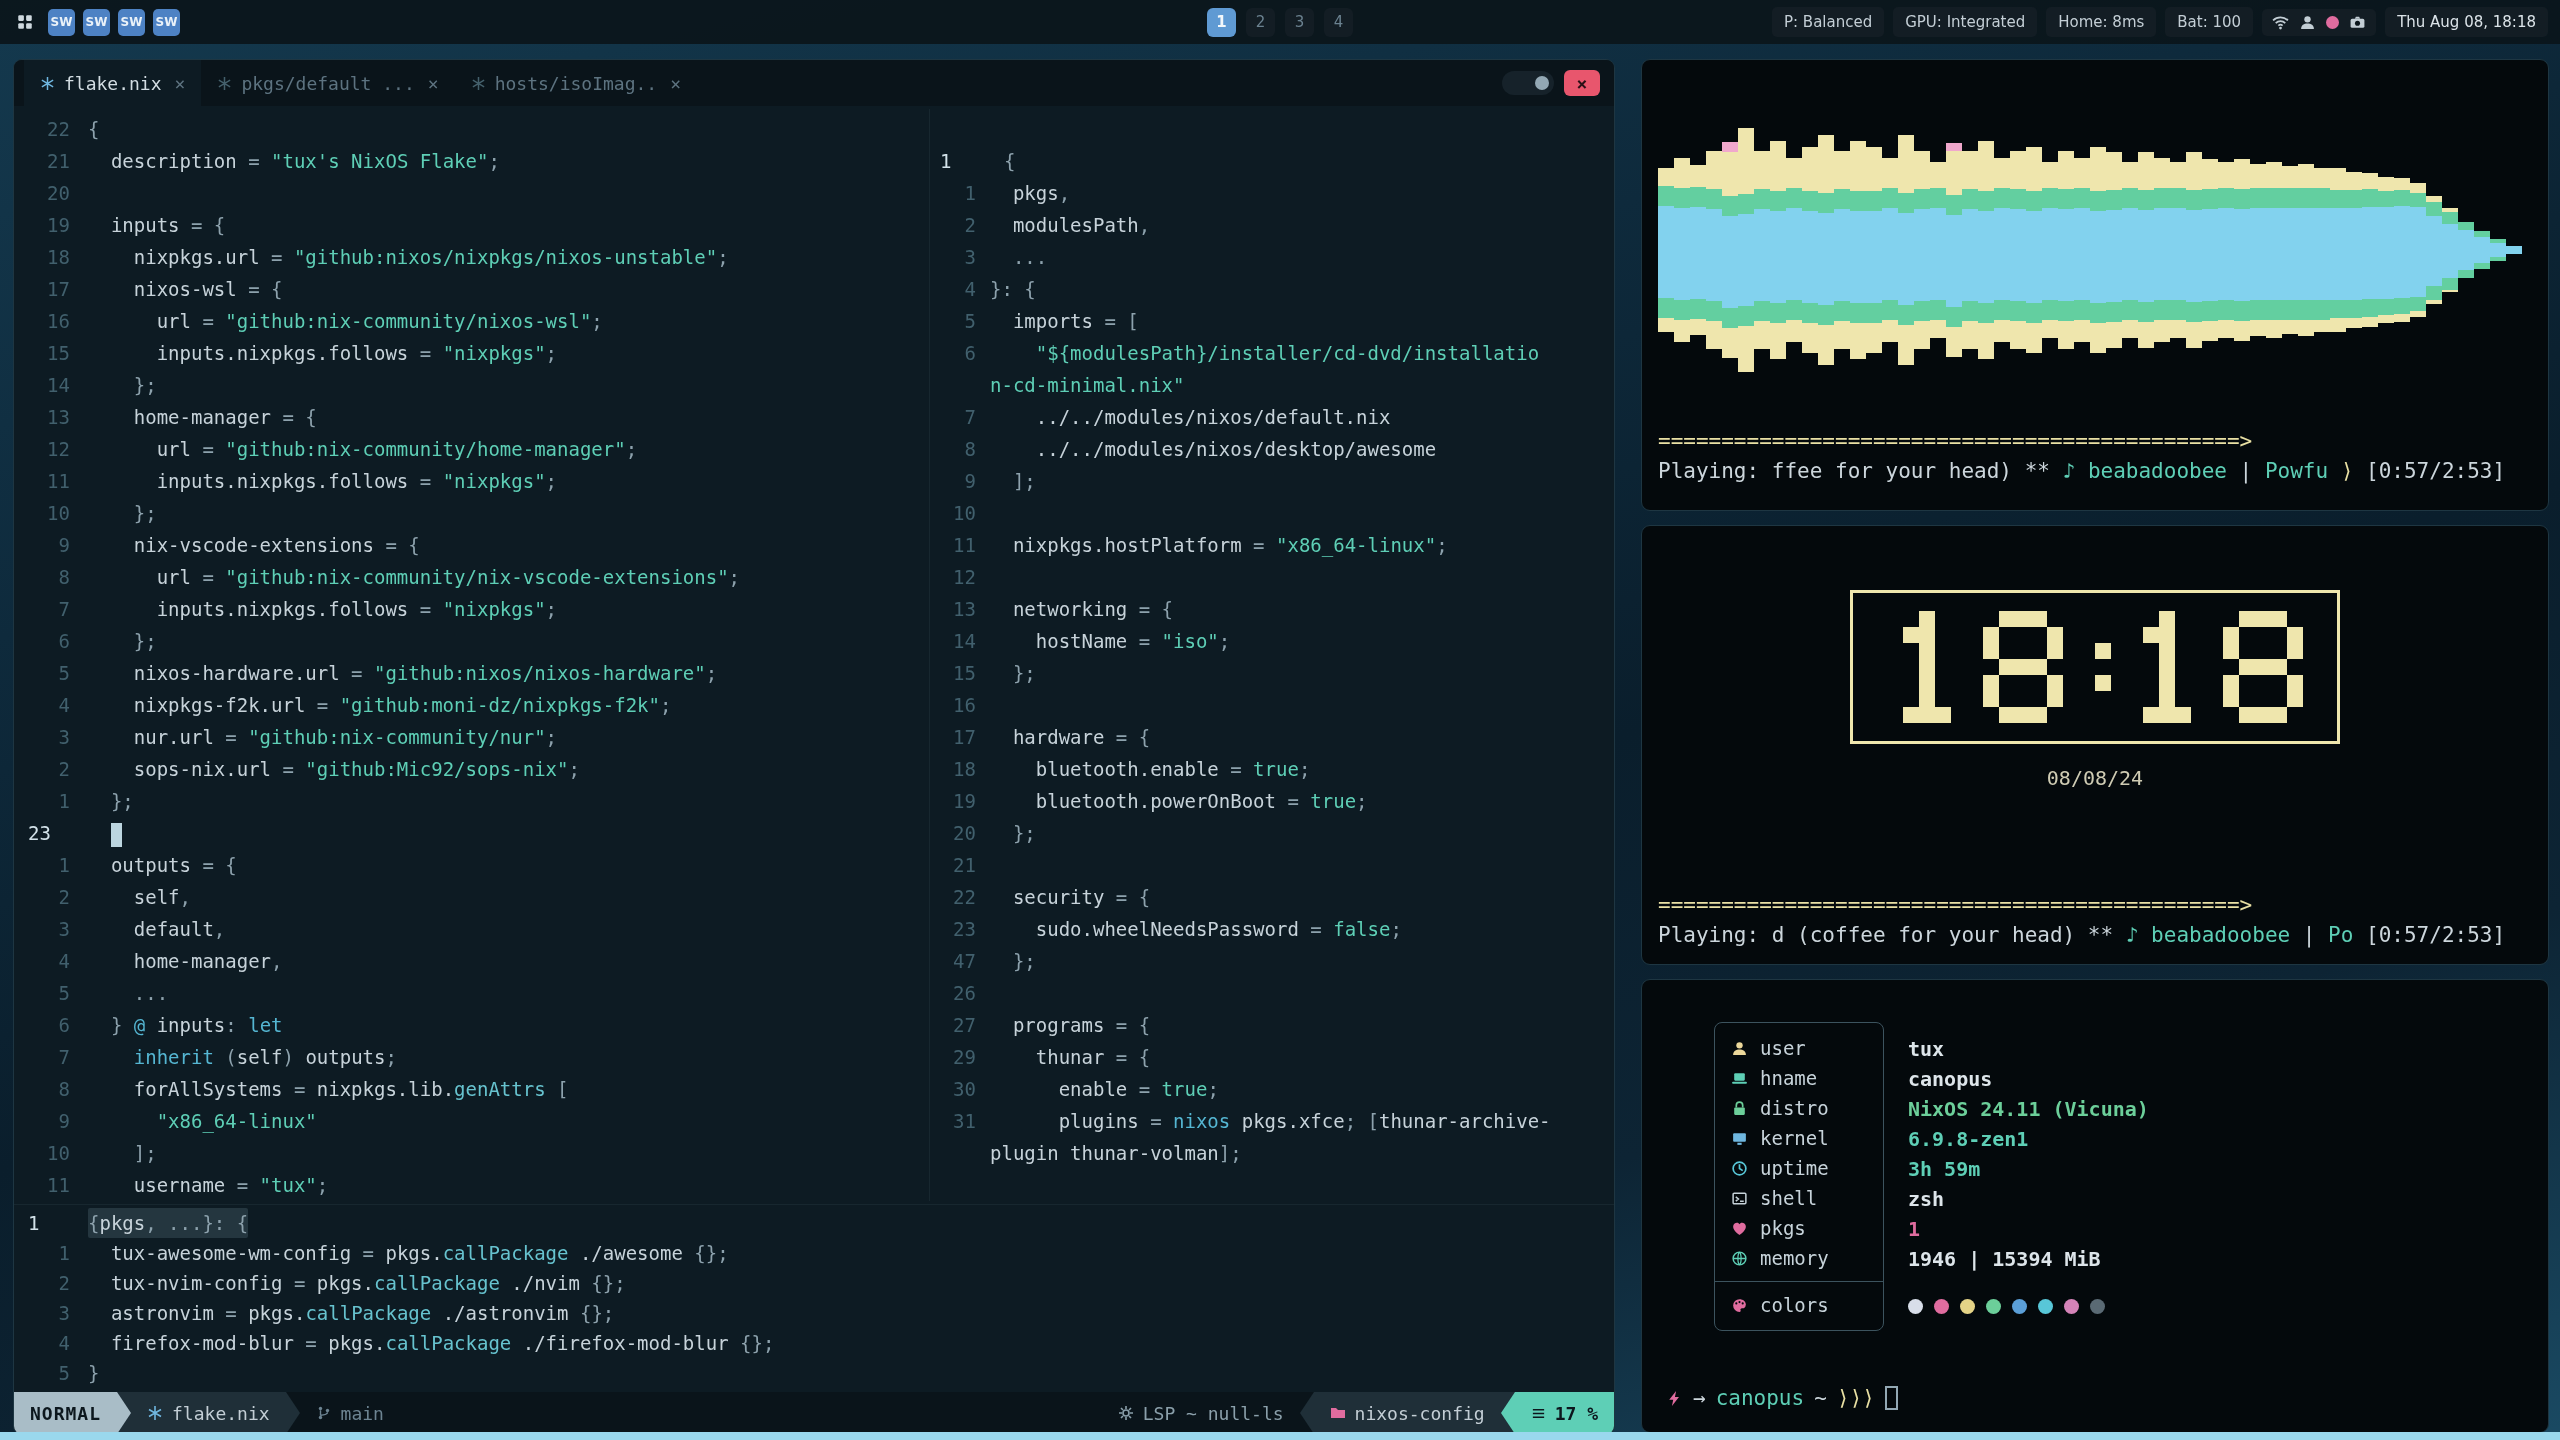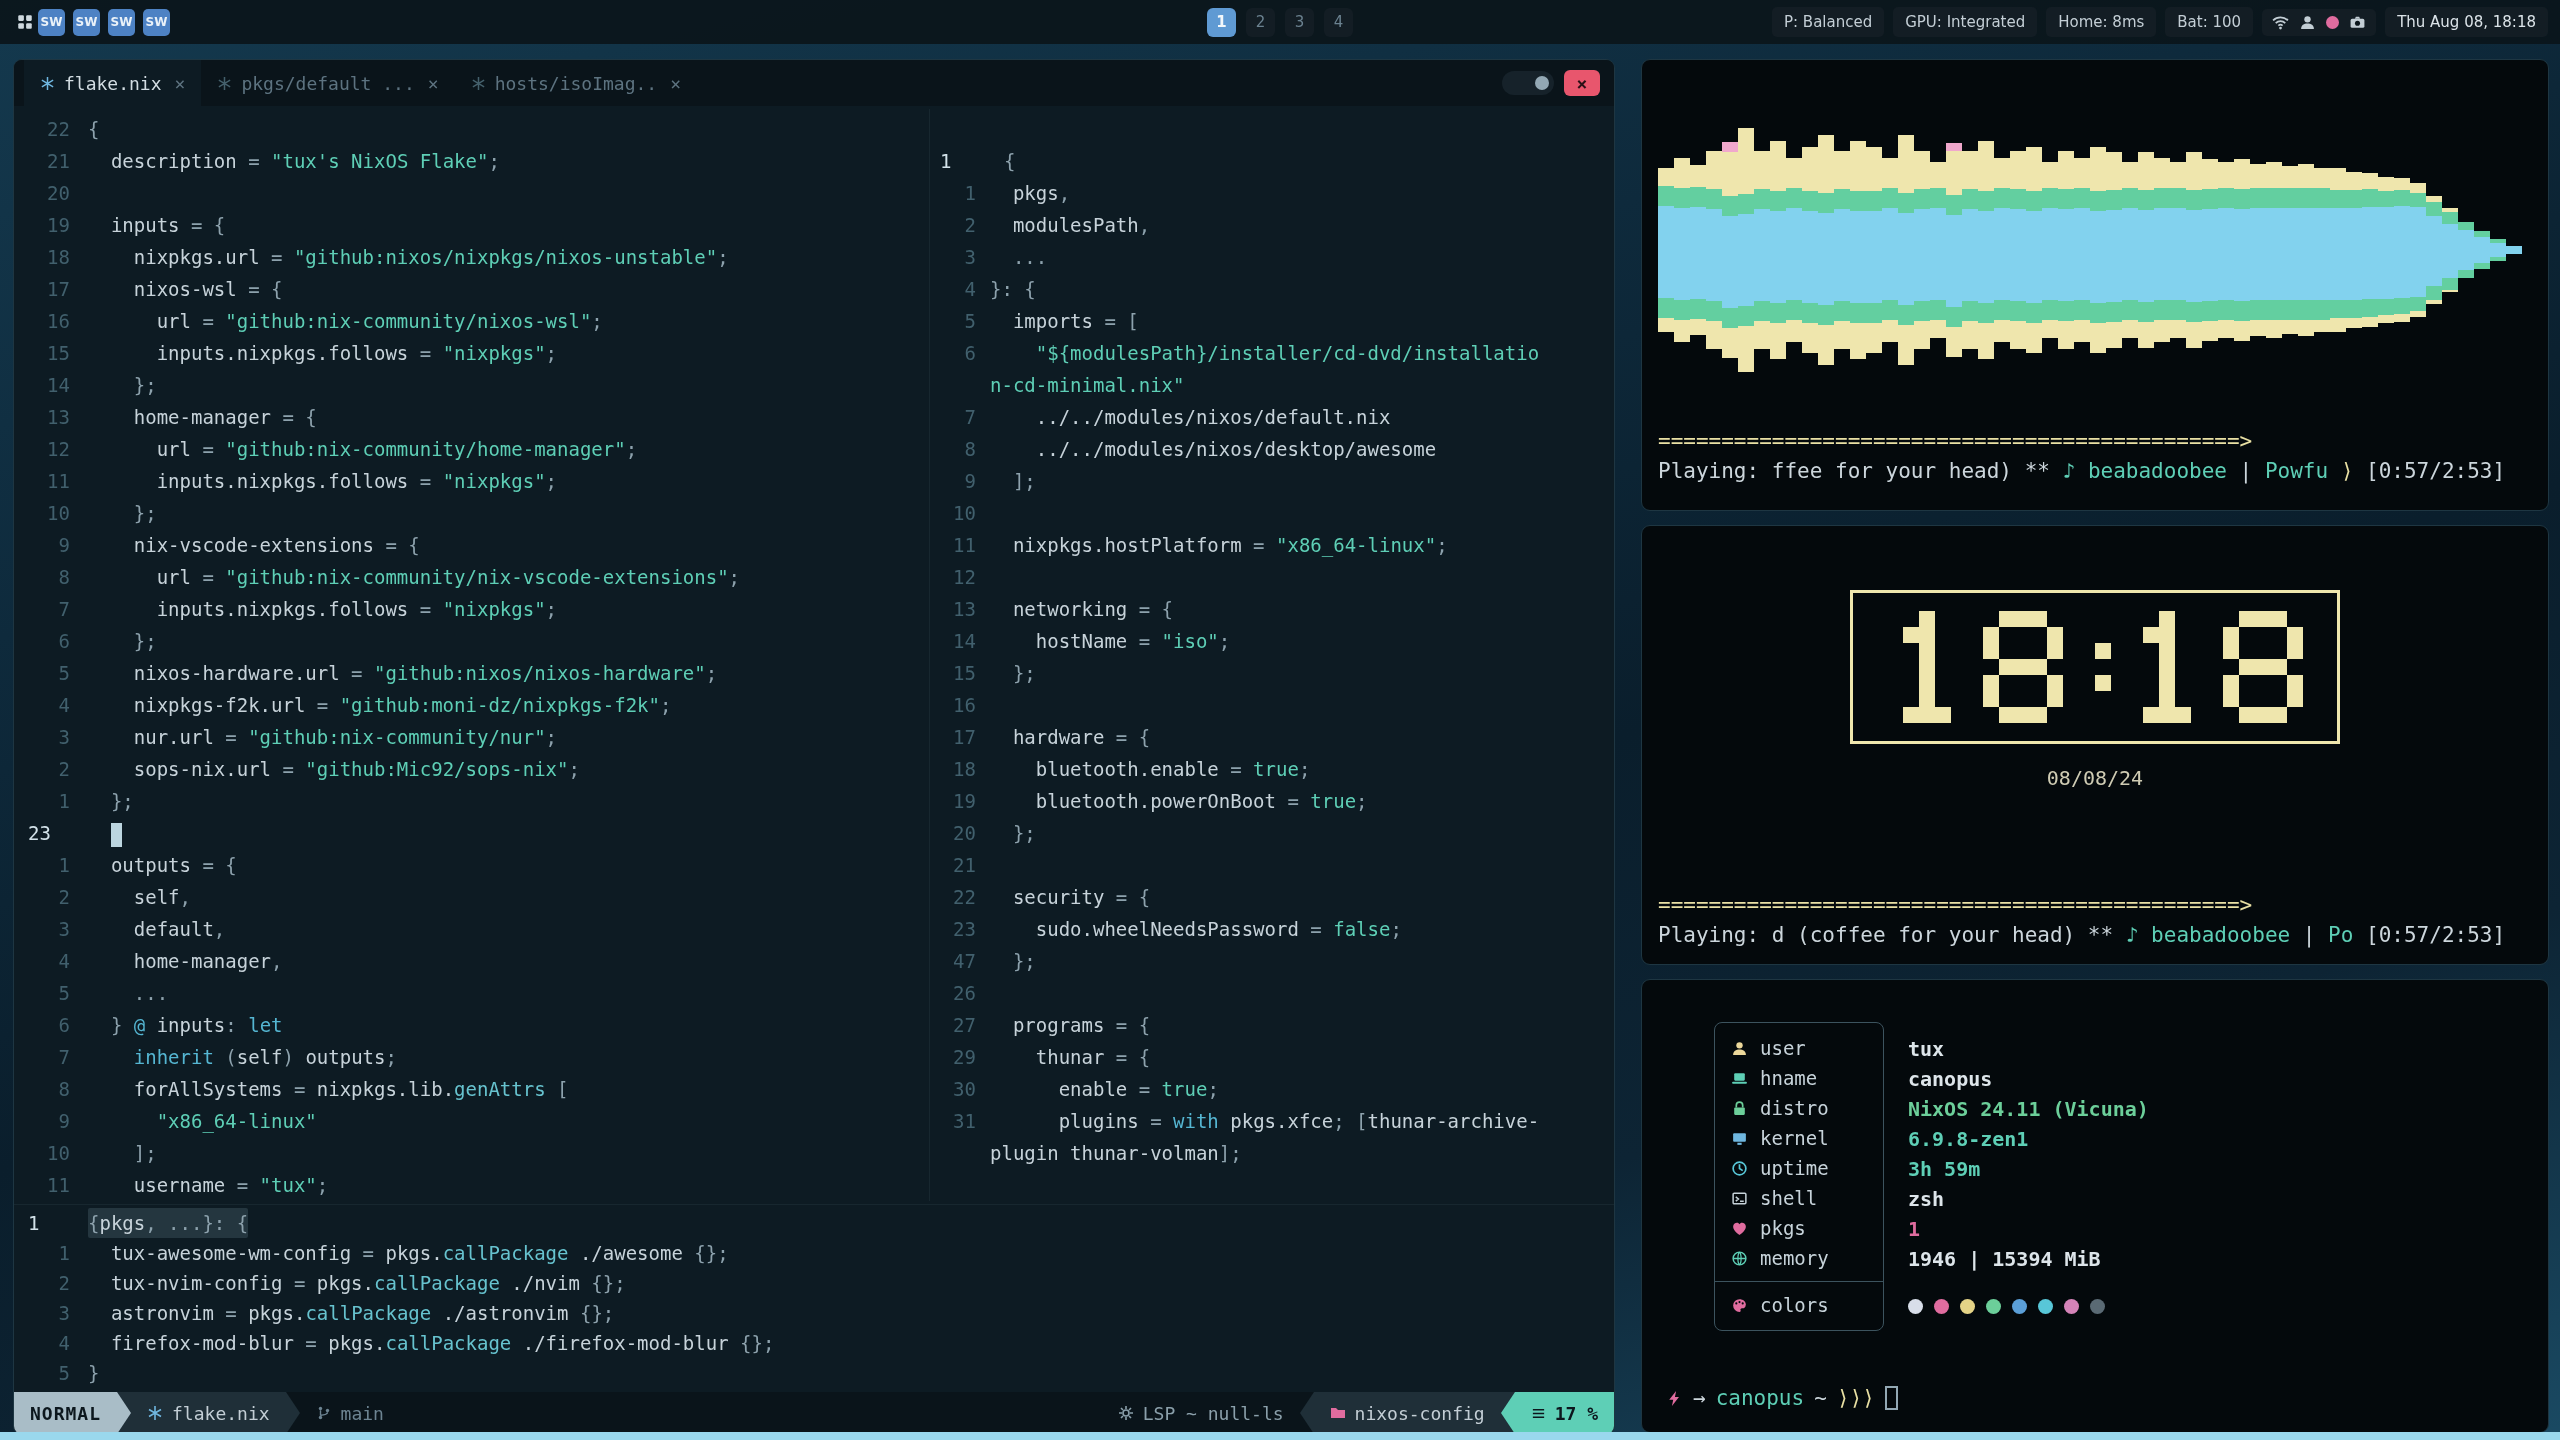--- a/index.html
+++ b/index.html
@@ -4,21 +4,21 @@
 <style>
   html,body{margin:0;padding:0;width:2560px;height:1440px;overflow:hidden;background:#0a1e2c;
     font-family:"DejaVu Sans",sans-serif;}
   #desktop{position:absolute;inset:0;
     background:linear-gradient(165deg,#14394e 0%,#0e2a3c 30%,#0a1e2c 55%,#0d2434 75%,#1a4a63 100%);}
   #bottom-strip{position:absolute;left:0;right:0;bottom:0;height:8px;background:#9ad8ed;}
 
   
   #topbar{position:absolute;top:0;left:0;right:0;height:44px;background:#0b151bee;
     display:flex;align-items:center;padding:0 12px;box-sizing:border-box;z-index:5;}
-  .tb-left{display:flex;align-items:center;}
+  .tb-left{display:flex;align-items:center;gap:10px;}
   .tb-launcher{display:inline-flex;color:#cfd9df;padding:4px;}
   #tb-tags{display:flex;gap:8px;}
   .tb-tag{width:27px;height:27px;border-radius:5px;background:#4d82c4;color:#eaf2f8;
     font-size:12px;font-weight:bold;display:flex;align-items:center;justify-content:center;}
   .tb-center{position:absolute;left:50%;transform:translateX(-50%);display:flex;gap:10px;}
   .tb-ws{width:29px;height:29px;border-radius:6px;background:#131d24;color:#6b8290;
     font-size:15px;display:flex;align-items:center;justify-content:center;}
   .tb-ws.active{background:#5f9ad3;color:#f2f7fa;font-weight:bold;}
   .tb-right{margin-left:auto;display:flex;align-items:center;gap:9px;}
   .pill{background:#131d24;border-radius:5px;padding:6px 12px;font-size:15px;color:#c3ced5;white-space:nowrap;}
@@ -260,21 +260,21 @@
           <div class="line"><span class="ln">19</span><span class="code"><span class="tk-w">    bluetooth.powerOnBoot</span><span class="tk-p"> = </span><span class="tk-b">true</span><span class="tk-p">;</span></span></div>
           <div class="line"><span class="ln">20</span><span class="code"><span class="tk-p">  };</span></span></div>
           <div class="line"><span class="ln">21</span><span class="code"></span></div>
           <div class="line"><span class="ln">22</span><span class="code"><span class="tk-w">  security</span><span class="tk-p"> = {</span></span></div>
           <div class="line"><span class="ln">23</span><span class="code"><span class="tk-w">    sudo.wheelNeedsPassword</span><span class="tk-p"> = </span><span class="tk-b">false</span><span class="tk-p">;</span></span></div>
           <div class="line"><span class="ln">47</span><span class="code"><span class="tk-p">  };</span></span></div>
           <div class="line"><span class="ln">26</span><span class="code"></span></div>
           <div class="line"><span class="ln">27</span><span class="code"><span class="tk-w">  programs</span><span class="tk-p"> = {</span></span></div>
           <div class="line"><span class="ln">29</span><span class="code"><span class="tk-w">    thunar</span><span class="tk-p"> = {</span></span></div>
           <div class="line"><span class="ln">30</span><span class="code"><span class="tk-w">      enable</span><span class="tk-p"> = </span><span class="tk-b">true</span><span class="tk-p">;</span></span></div>
-          <div class="line"><span class="ln">31</span><span class="code"><span class="tk-w">      plugins</span><span class="tk-p"> = </span><span class="tk-k">with</span><span class="tk-w"> pkgs.xfce</span><span class="tk-p">; [</span><span class="tk-w">thunar-archive-</span></span></div>
+          <div class="line"><span class="ln">31</span><span class="code"><span class="tk-w">      plugins</span><span class="tk-p"> = </span><span class="tk-k">nixos</span><span class="tk-w"> pkgs.xfce</span><span class="tk-p">; [</span><span class="tk-w">thunar-archive-</span></span></div>
           <div class="line"><span class="ln"></span><span class="code"><span class="tk-w">plugin thunar-volman</span><span class="tk-p">];</span></span></div>
         </div>
     </div>
     <div class="pane" id="pane-bottom">
         <div class="line"><span class="ln cur">1</span><span class="code hl"><span class="tk-p">{</span><span class="tk-w">pkgs</span><span class="tk-p">, ...}: {</span></span></div>
         <div class="line"><span class="ln">1</span><span class="code"><span class="tk-w">  tux-awesome-wm-config</span><span class="tk-p"> = </span><span class="tk-w">pkgs.</span><span class="tk-fn">callPackage</span><span class="tk-w"> ./awesome</span><span class="tk-p"> {};</span></span></div>
         <div class="line"><span class="ln">2</span><span class="code"><span class="tk-w">  tux-nvim-config</span><span class="tk-p"> = </span><span class="tk-w">pkgs.</span><span class="tk-fn">callPackage</span><span class="tk-w"> ./nvim</span><span class="tk-p"> {};</span></span></div>
         <div class="line"><span class="ln">3</span><span class="code"><span class="tk-w">  astronvim</span><span class="tk-p"> = </span><span class="tk-w">pkgs.</span><span class="tk-fn">callPackage</span><span class="tk-w"> ./astronvim</span><span class="tk-p"> {};</span></span></div>
         <div class="line"><span class="ln">4</span><span class="code"><span class="tk-w">  firefox-mod-blur</span><span class="tk-p"> = </span><span class="tk-w">pkgs.</span><span class="tk-fn">callPackage</span><span class="tk-w"> ./firefox-mod-blur</span><span class="tk-p"> {};</span></span></div>
         <div class="line"><span class="ln">5</span><span class="code"><span class="tk-p">}</span></span></div>

